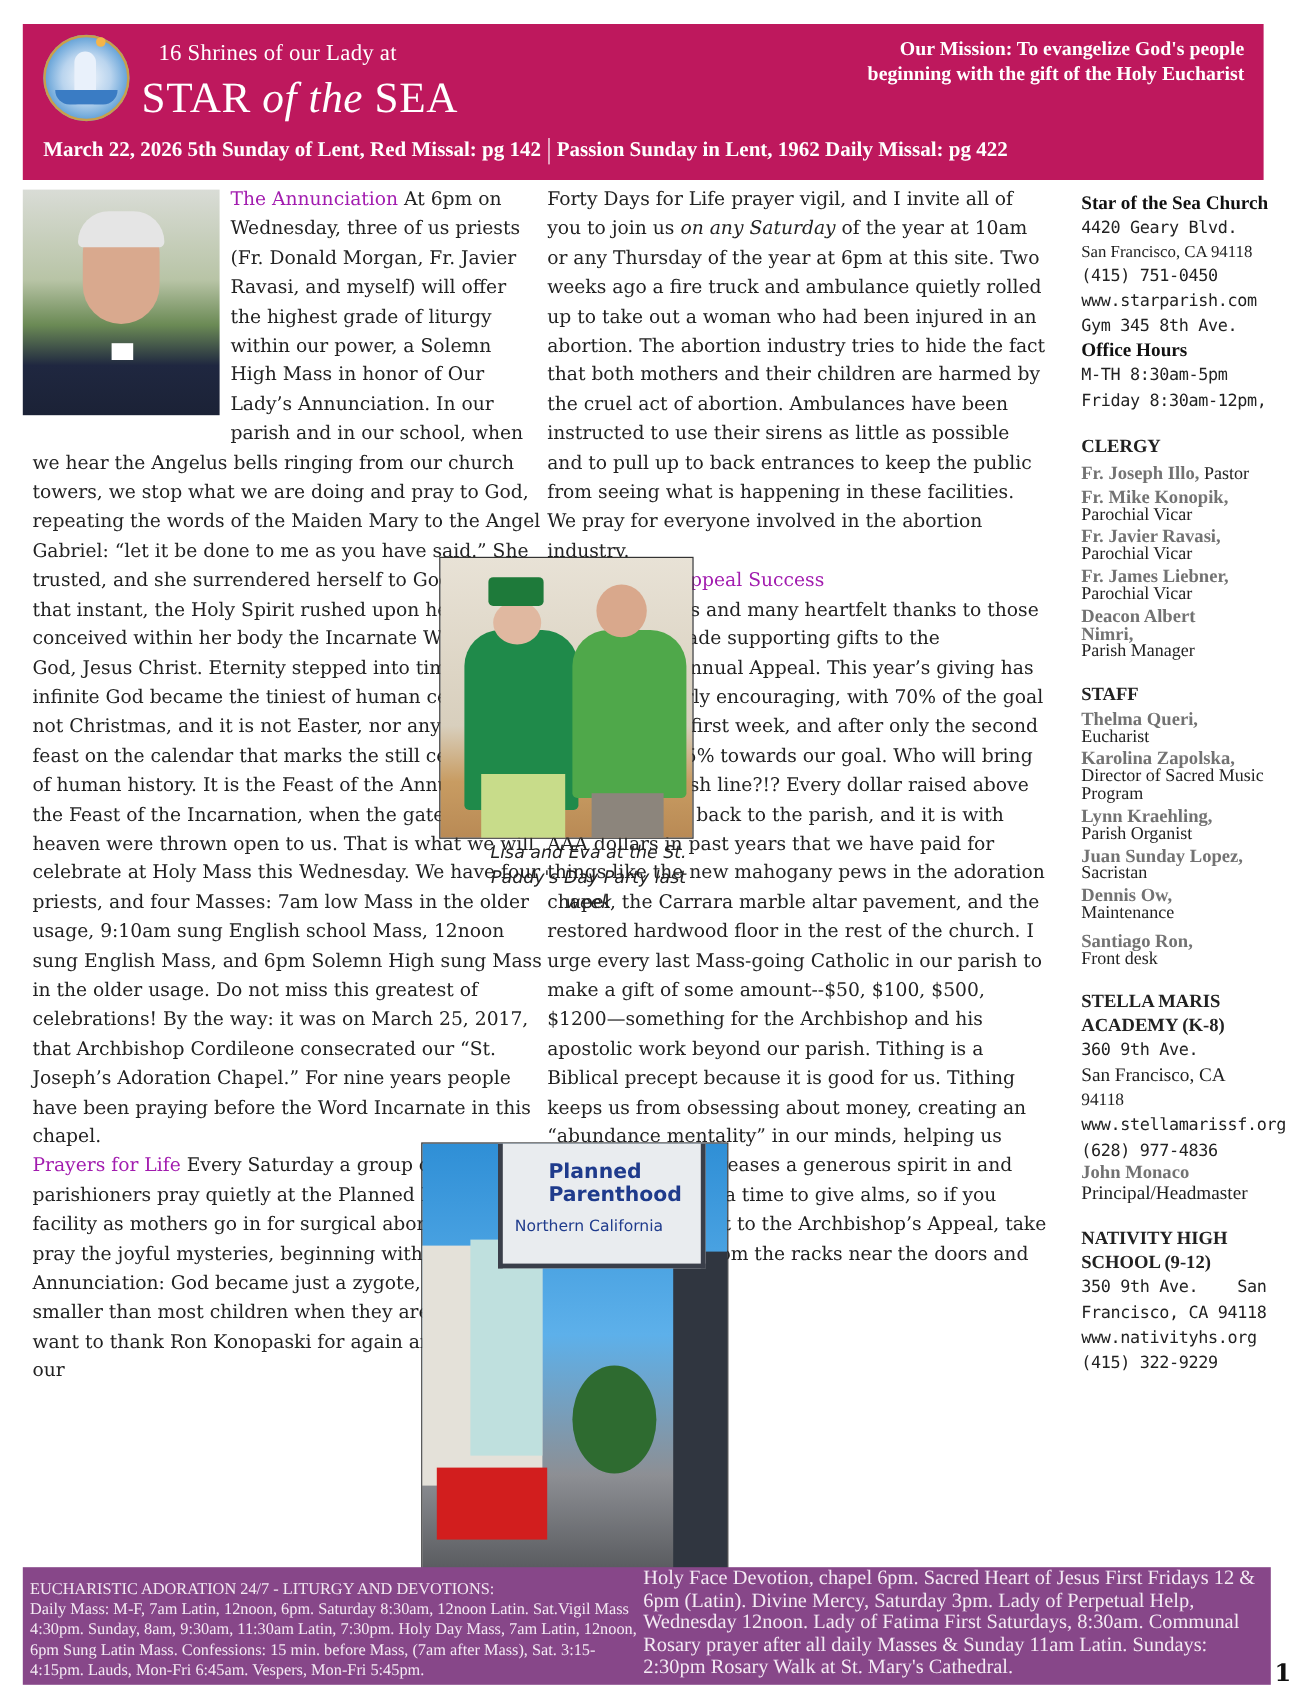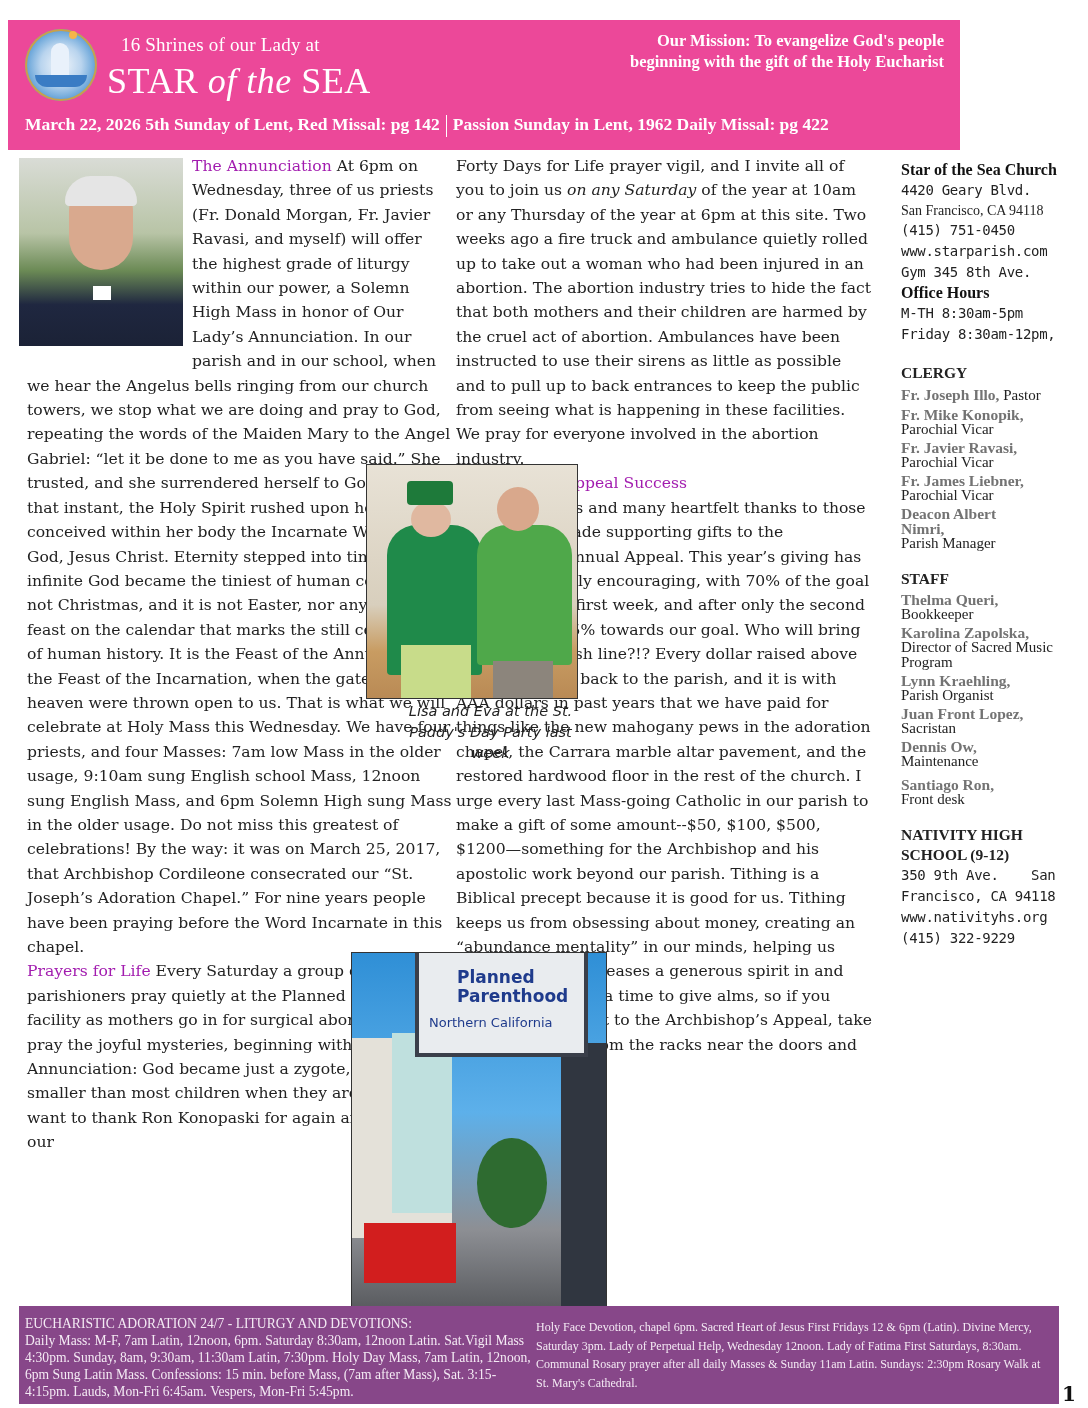--- a/index.html
+++ b/index.html
@@ -1,22 +1,22 @@
 <!DOCTYPE html>
 <html><head>
 <meta charset="utf-8">
 <style>
   html, body { margin: 0; padding: 0; }
   body {
     width: 1088px; height: 1408px; background: #ffffff; position: relative;
     font-family: "DejaVu Serif", serif; color: #222; overflow: hidden;
   }
   .header {
-    position: absolute; left: 8px; top: 20px; width: 952px; height: 130px;
-    background: #ec4899; color: #fff;
+    position: absolute; left: 19px; top: 20px; width: 1034px; height: 130px;
+    background: #be185d; color: #fff;
   }
   .logo {
     position: absolute; left: 17px; top: 9px; width: 72px; height: 72px; border-radius: 50%;
     background: radial-gradient(circle at 50% 50%, #f2f6fb 0%, #b9d4ee 40%, #5f9fd6 70%, #2f6fb5 100%);
     box-shadow: 0 0 0 2px #c9a04a inset;
   }
   .logo .fig { position: absolute; left: 26px; top: 14px; width: 18px; height: 44px; background: #e9f1fb; border-radius: 9px 9px 3px 3px; }
   .logo .star { position: absolute; left: 44px; top: 2px; width: 8px; height: 8px; background: #f5b54a; border-radius: 50%; }
   .logo .sea { position: absolute; left: 10px; top: 46px; width: 52px; height: 12px; background: #3a7cc4; border-radius: 0 0 30px 30px; }
   .subtitle { position: absolute; left: 113px; top: 14px; font-family: "Liberation Serif", serif; font-size: 19px; letter-spacing: 0.2px; }
@@ -74,21 +74,21 @@
   .col-right .sec { font-weight: bold; font-size: 15.5px; line-height: 20px; margin-top: 2px; }
   .col-right .person { margin-top: 3px; }
   .col-right .pn { font-weight: bold; font-size: 15.5px; line-height: 15px; color: #737373; }
   .col-right .pr { font-size: 15px; line-height: 15px; }
 
   .footer {
     position: absolute; left: 19px; top: 1306px; width: 1040px; height: 98px; background: #874789; color: #f4eaf4;
     font-family: "Liberation Serif", serif; font-size: 13.6px; line-height: 17px;
   }
   .footer .fl { position: absolute; left: 6px; top: 9px; width: 510px; }
-  .footer .fr { position: absolute; left: 517px; top: 12px; width: 520px; font-size: 12px; line-height: 18.5px; }
+  .footer .fr { position: absolute; left: 517px; top: 0; width: 520px; font-size: 17px; line-height: 18.5px; }
   .pagenum { position: absolute; left: 1062px; top: 1382px; font-family: "DejaVu Serif", serif; font-weight: bold; font-size: 20px; color: #111; }
 </style>
 </head>
 <body>
 
 <div class="header">
   <div class="logo">
     <div class="star"></div>
     <div class="fig"></div>
     <div class="sea"></div>
@@ -181,42 +181,52 @@
       </div>
     <div class="person">
         <div class="pn" style="width:110px;">Deacon Albert Nimri,</div>
         <div class="pr">Parish Manager</div>
       </div>
   </div>
   <div class="blk">
     <div class="sec">STAFF</div>
     <div class="person">
         <div class="pn">Thelma Queri,</div>
-        <div class="pr">Bookkeeper</div>
+        <div class="pr">Eucharist</div>
       </div>
     <div class="person">
         <div class="pn">Karolina Zapolska,</div>
         <div class="pr">Director of Sacred Music Program</div>
       </div>
     <div class="person">
         <div class="pn">Lynn Kraehling,</div>
         <div class="pr">Parish Organist</div>
       </div>
     <div class="person">
-        <div class="pn">Juan Front Lopez,</div>
+        <div class="pn">Juan Sunday Lopez,</div>
         <div class="pr">Sacristan</div>
       </div>
     <div class="person">
         <div class="pn">Dennis Ow,</div>
         <div class="pr">Maintenance</div>
       </div>
     <div class="person" style="margin-top:8px;">
         <div class="pn">Santiago Ron,</div>
         <div class="pr">Front desk</div>
       </div>
+  </div>
+  <div class="blk">
+    <div class="sec">STELLA MARIS ACADEMY (K-8)</div>
+    <div class="mono">360 9th Ave.</div>
+    <div class="t" style="line-height:21px;">San Francisco, CA</div>
+    <div class="s" style="line-height:21px;">94118</div>
+    <div class="mono">www.stellamarissf.org</div>
+    <div class="mono">(628) 977-4836</div>
+    <div class="pn">John Monaco</div>
+    <div class="t">Principal/Headmaster</div>
   </div>
   <div class="blk">
     <div class="sec">NATIVITY HIGH SCHOOL (9-12)</div>
     <div class="mono" style="white-space:pre-wrap;">350 9th Ave.    San Francisco, CA 94118</div>
     <div class="mono">www.nativityhs.org</div>
     <div class="mono">(415) 322-9229</div>
   </div>
 </div>
 
 <div class="footer">

